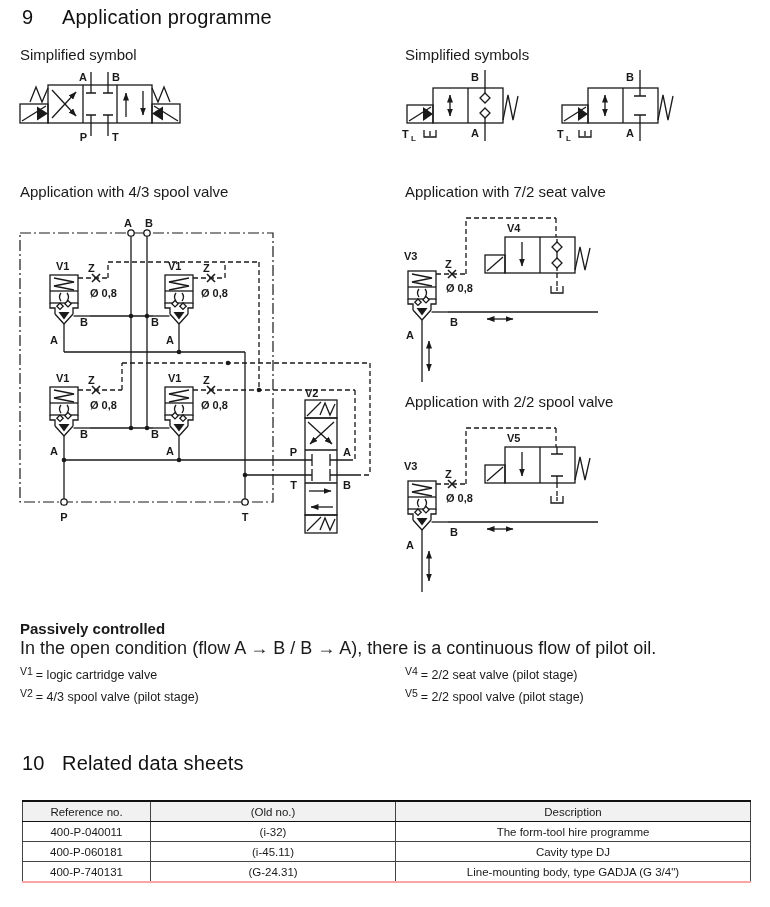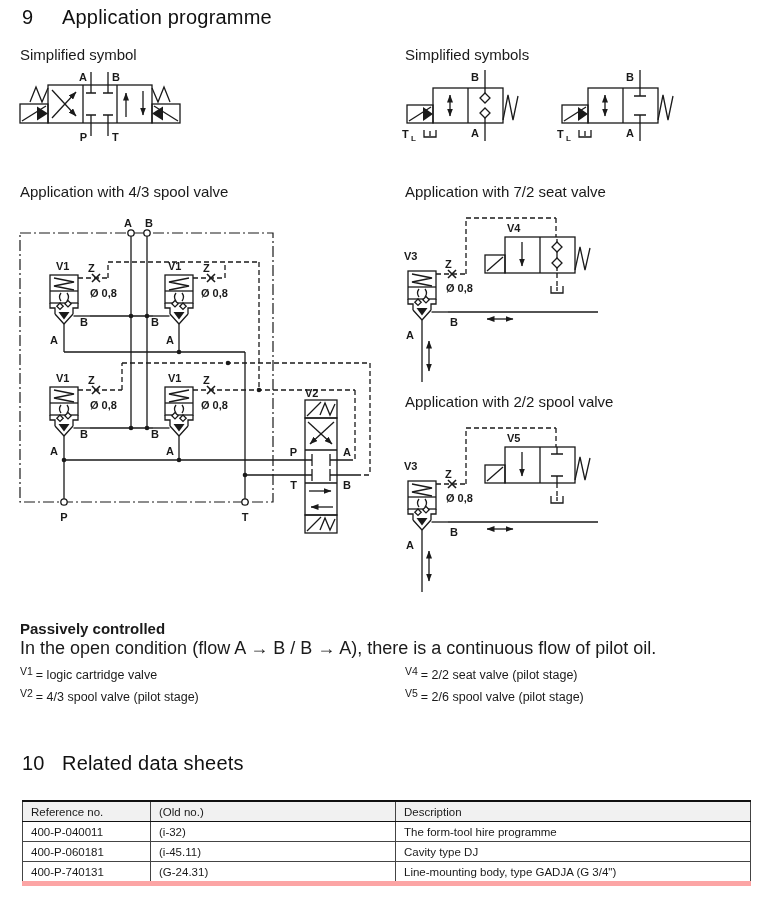--- a/index.html
+++ b/index.html
@@ -14,25 +14,25 @@
   .bold{font-weight:bold}
   .para{font-size:18px;width:720px}
   .lrow{font-size:12.5px;height:22px;white-space:nowrap}
   .vsup{font-size:10.5px;position:relative;top:-4px;margin-right:3px}
   svg{position:absolute;left:0;top:0}
   svg text{font-family:"Liberation Sans",sans-serif;fill:#1a1a1a}
   .dl{font-size:11px;font-weight:bold}
   .dls{font-size:8px;font-weight:bold}
   table.ds{border-collapse:collapse;width:728px;font-size:11.5px;table-layout:fixed}
   table.ds th,table.ds td{
-    border:1px solid #444;padding:4px 8px 3px 8px;text-align:left;
+    border:1px solid #444;padding:4px 8px 3px 8px;text-align:center;
     font-weight:normal;white-space:nowrap;overflow:hidden;
   }
   table.ds thead th{background:#f1f1f1;border-top:2px solid #111;border-bottom:1.5px solid #111}
-  table.ds tr.last td{border-bottom:5px solid #fca5a5}
+  table.ds tr.last td{border-bottom:2px solid #fca5a5}
 </style>
 </head>
 <body>
 
 <svg width="770" height="907" viewBox="0 0 770 907">
   <defs>
     <marker id="ah" viewBox="0 0 8 6" refX="7.5" refY="3" markerWidth="8" markerHeight="6" orient="auto" markerUnits="userSpaceOnUse">
         <path d="M0,0L8,3L0,6Z" fill="#1a1a1a"></path>
       </marker>
     <marker id="ahs" viewBox="0 0 8 6" refX="7.5" refY="3" markerWidth="8" markerHeight="6" orient="auto-start-reverse" markerUnits="userSpaceOnUse">
@@ -320,21 +320,21 @@
   </div>
   <div class="lrow">
     <span class="vsup">V2</span><span>= 4/3 spool valve (pilot stage)</span>
   </div>
 </div>
 <div class="abs" style="left:405px;top:668px">
   <div class="lrow">
     <span class="vsup">V4</span><span>= 2/2 seat valve (pilot stage)</span>
   </div>
   <div class="lrow">
-    <span class="vsup">V5</span><span>= 2/6 spool valve (pilot stage)</span>
+    <span class="vsup">V5</span><span>= 2/2 spool valve (pilot stage)</span>
   </div>
 </div>
 
 <div class="abs h1" style="left:22px;top:752px">
   <span class="num">10</span>
   <span>Related data sheets</span>
 </div>
 
 <div class="abs" style="left:22px;top:800px">
   <table class="ds">

